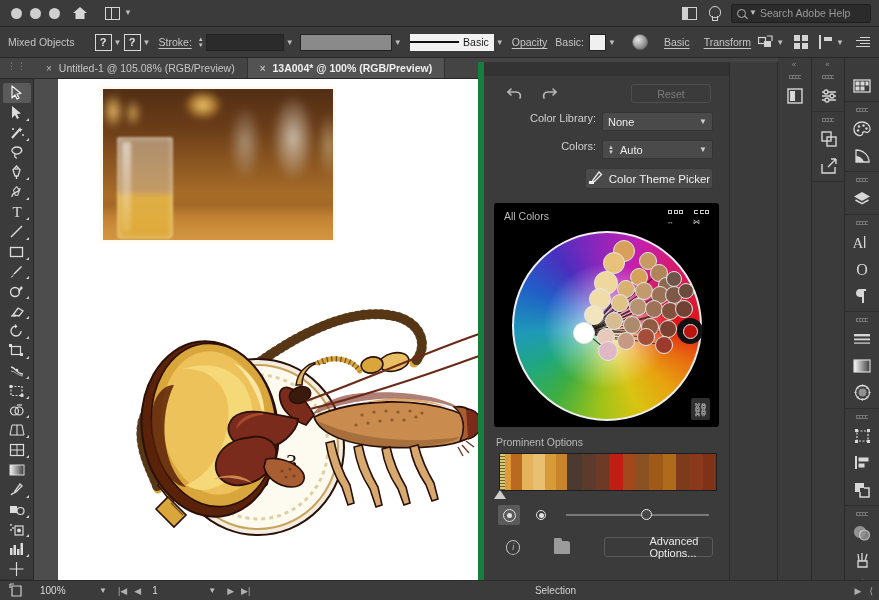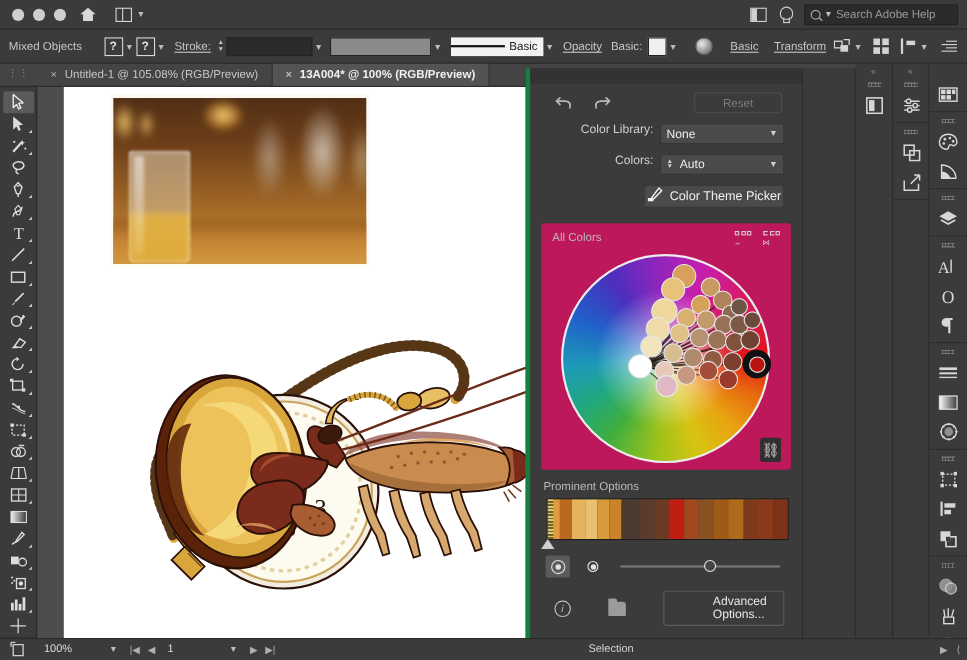--- a/index.html
+++ b/index.html
@@ -160,21 +160,21 @@
     content:""; position:absolute; left:5px; top:5px; width:9px; height:90px;
     background: linear-gradient(180deg, rgba(255,255,255,.55), rgba(255,255,255,.12));
     filter: blur(1.5px);
   }
 
   .artwork { position: absolute; left: 4px; top: 210px; width: 420px; height: 290px; }
 
   
   .themepanel {
     position: absolute; left: 478px; top: 62px; width: 252px; height: 518px;
-    background: #3b3b3b; border-left: 4px solid #15803d; border-right: 1px solid #2b2b2b;
+    background: #3b3b3b; border-left: 6px solid #15803d; border-right: 1px solid #2b2b2b;
   }
   .tp-head { height: 14px; background: #333; }
   .undoredo { display:flex; gap:16px; padding: 10px 0 0 22px; align-items:center;}
   .ur { width: 18px; height: 16px; color:#b9b9b9; }
   .reset-btn {
     margin-left: auto; margin-right: 18px; margin-top: 8px;
     width: 80px; height: 19px; border: 1px solid #4e4e4e; border-radius: 3px;
     display: flex; align-items: center; justify-content: center;
     font-size: 10.5px; color: #7c7c7c;
   }
@@ -186,21 +186,21 @@
   }
   .sel-field .caret { margin-left: auto; font-size: 8px; color: #cfcfcf; }
   .updown { display:flex; flex-direction:column; line-height:5px; font-size:6px; color:#d0d0d0; margin-right:2px;}
   .ctp-btn {
     margin: 9px 16px 0 auto; width: 128px; height: 21px;
     background: #4a4a4a; border: 1px solid #383838; border-radius: 3px;
     display: flex; align-items: center; justify-content: center; gap: 6px;
     font-size: 11.5px; color: #f0f0f0;
   }
   .wheelbox {
-    margin: 14px 10px 0 10px; height: 224px; background: #be185d; border-radius: 3px;
+    margin: 14px 10px 0 10px; height: 224px; background: #000000; border-radius: 3px;
     position: relative; overflow: hidden;
   }
   .wheel-title { position: absolute; left: 10px; top: 7px; font-size: 10.5px; color: #b9b9b9; }
   .wheel-tools { position: absolute; right: 9px; top: 7px; display: flex; gap: 9px; }
   .wt { width: 17px; }
   .wt .cells { display: flex; gap: 1.5px; justify-content: center; }
   .wt .cells i { width: 4px; height: 4px; border: 1px solid #cdcdcd; }
   .wt .cells.joined i { border-right: none; }
   .wt .cells.joined i:last-child { border-right: 1px solid #cdcdcd; }
   .wt .sub { text-align: center; font-size: 7px; color: #cdcdcd; line-height: 8px; }
@@ -247,21 +247,21 @@
   .radbtn .ring { width: 13px; height: 13px; border-radius: 50%; border: 1.5px solid #e2e2e2; display:flex;align-items:center;justify-content:center;}
   .radbtn .ring i { width: 5px; height: 5px; border-radius: 50%; background: #e2e2e2; }
   .radbtn.small .ring { width: 10px; height: 10px; }
   .track { flex: 1; height: 2px; background: #787878; position: relative; margin: 0 4px; }
   .knob { position: absolute; top: -5px; width: 11px; height: 11px; border-radius: 50%; border: 1.6px solid #e6e6e6; background: #454545; }
   .bottomrow { display: flex; align-items: center; padding: 12px 16px 0 22px; gap: 34px; }
   .info-ico { width: 15px; height: 15px; border-radius: 50%; border: 1.3px solid #bdbdbd; display:flex;align-items:center;justify-content:center; font-size:9px; color:#bdbdbd; font-style: italic;}
   .folder-ico { width: 17px; height: 13px; background: #9b9b9b; border-radius: 1px 3px 1px 1px; position: relative; }
   .folder-ico::before { content:""; position:absolute; left:0; top:-3px; width:8px; height:4px; background:#9b9b9b; border-radius:1px 2px 0 0;}
   .adv-btn {
-    margin-left: auto; width: 112px; height: 32px; border: 1px solid #5a5a5a; border-radius: 3px;
+    margin-left: auto; width: 112px; height: 20px; border: 1px solid #5a5a5a; border-radius: 3px;
     display: flex; align-items: center; justify-content: center; font-size: 11px; color: #e8e8e8; padding-left: 44px;
   }
 
   
   .dock2 {
     position: absolute; left: 730px; top: 62px; width: 48px; height: 518px;
     background: #3b3b3b; border-right: 1px solid #2b2b2b;
   }
   .dock3 {
     position: absolute; left: 778px; top: 58px; width: 34px; height: 522px;

